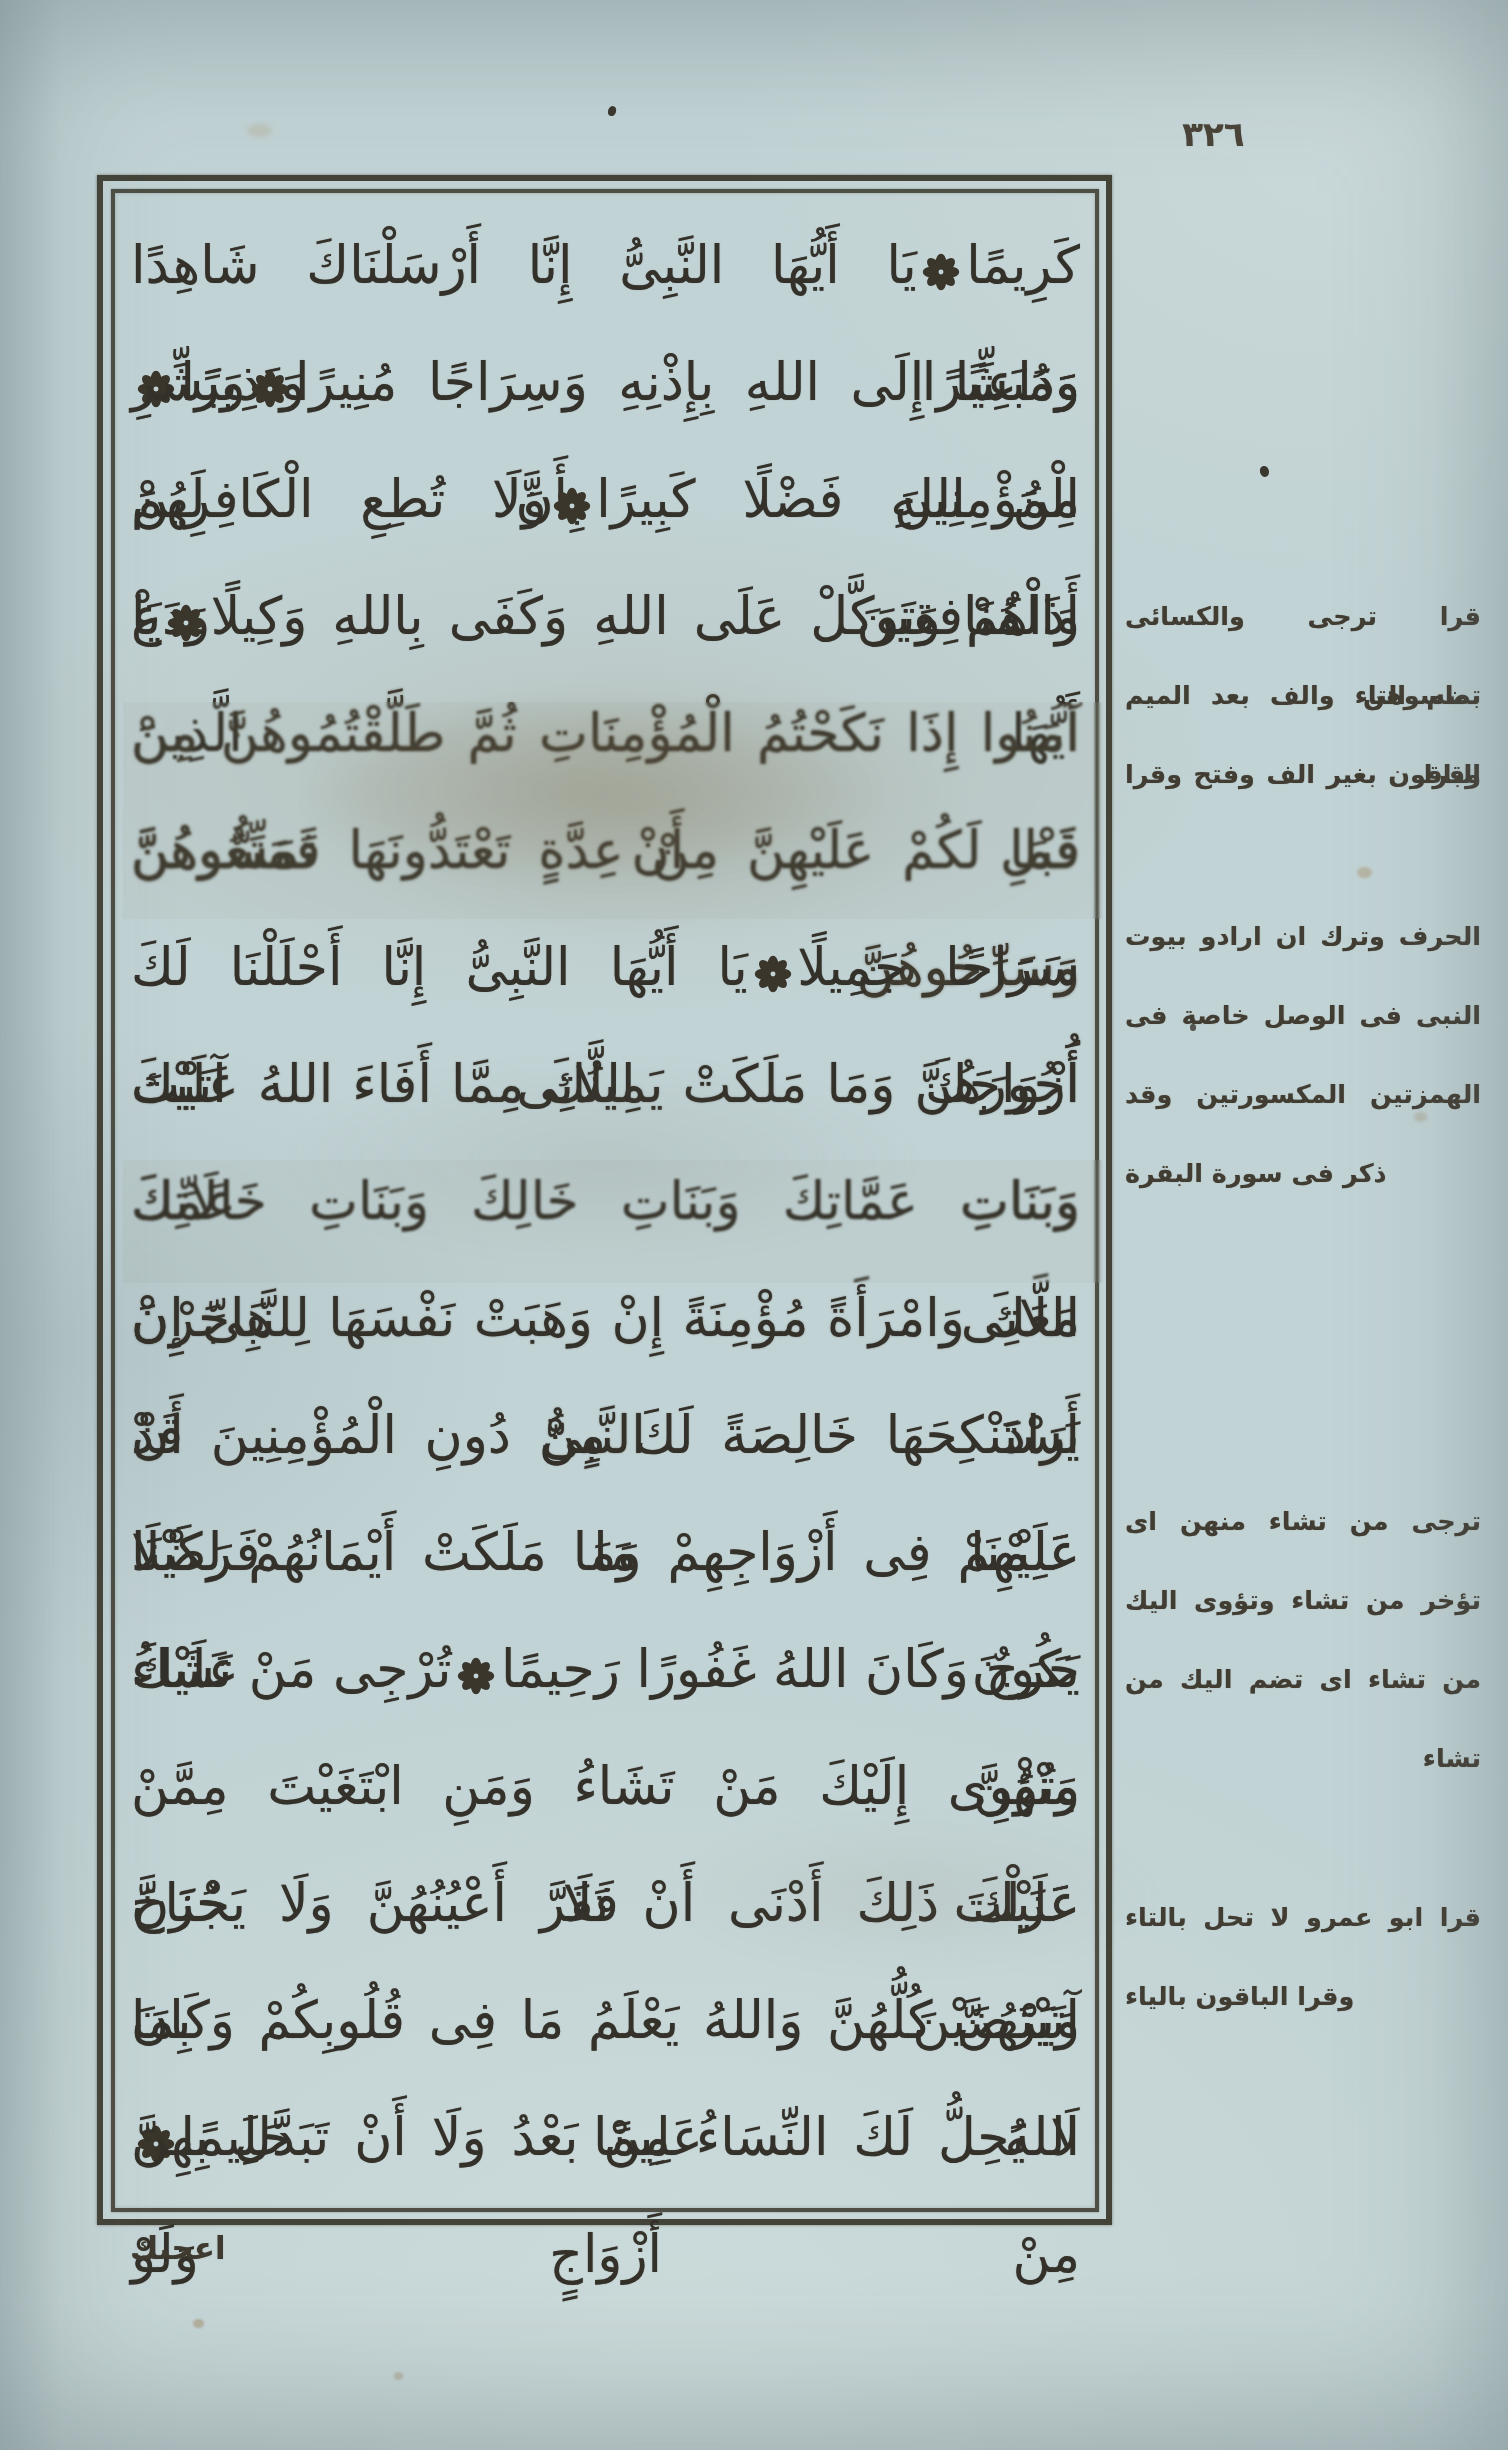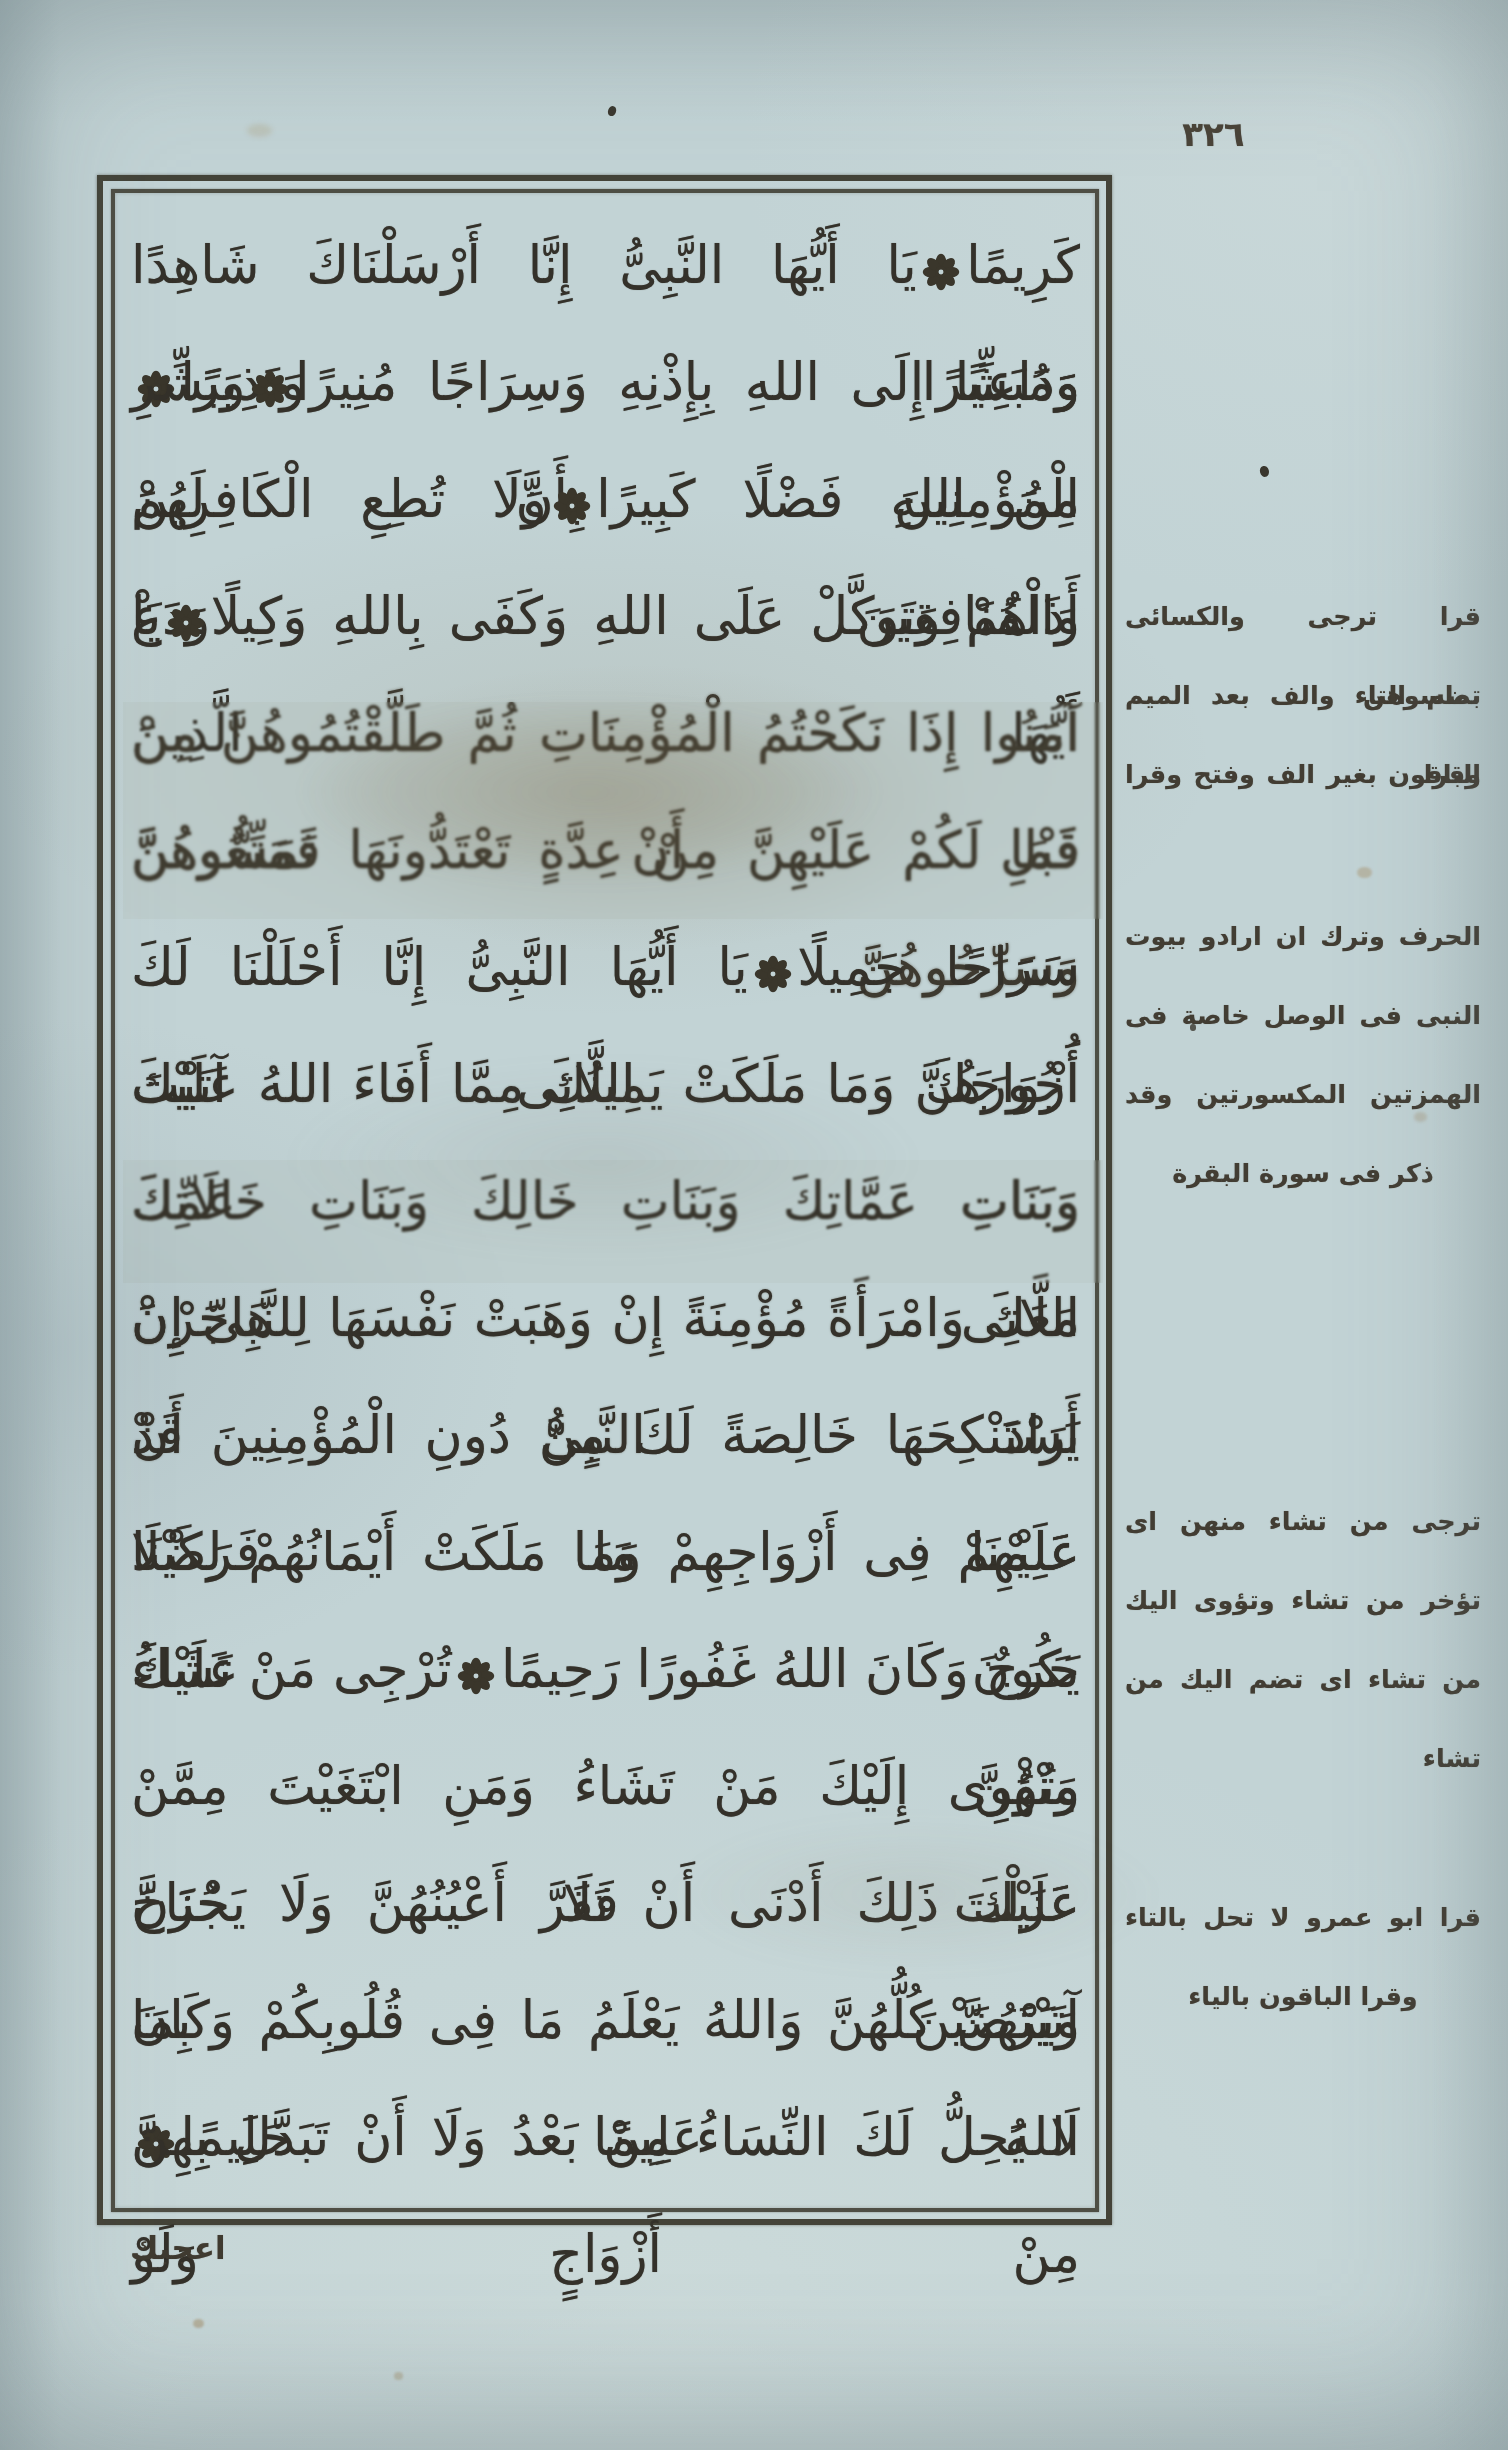--- a/index.html
+++ b/index.html
@@ -86,21 +86,21 @@
     position:absolute;left:1125px;width:356px;z-index:4;direction:rtl;
     font-size:25.5px;font-weight:bold;color:#423d33;
     text-shadow:0 0 0.9px rgba(66,61,51,.45);
   }
   .note.n0{top:577px;}
   .note.n1{top:897px;}
   .note.n2{top:1482px;}
   .note.n3{top:1878px;}
   .note-line{height:79px;line-height:79px;}
   .note-line.j{text-align:justify;text-align-last:justify;text-justify:inter-word;}
-  .note-line.r{text-align:center;}
+  .note-line.r{text-align:left;}
   .note-line.l{text-align:right;}
 
   #catchword{
     position:absolute;left:130px;top:2230px;width:151px;z-index:4;
     direction:rtl;text-align:left;font-size:31px;font-weight:bold;color:#3f3a30;
     text-shadow:0 0 0.9px rgba(63,58,48,.5);
   }
 </style>
 </head>
 <body>

